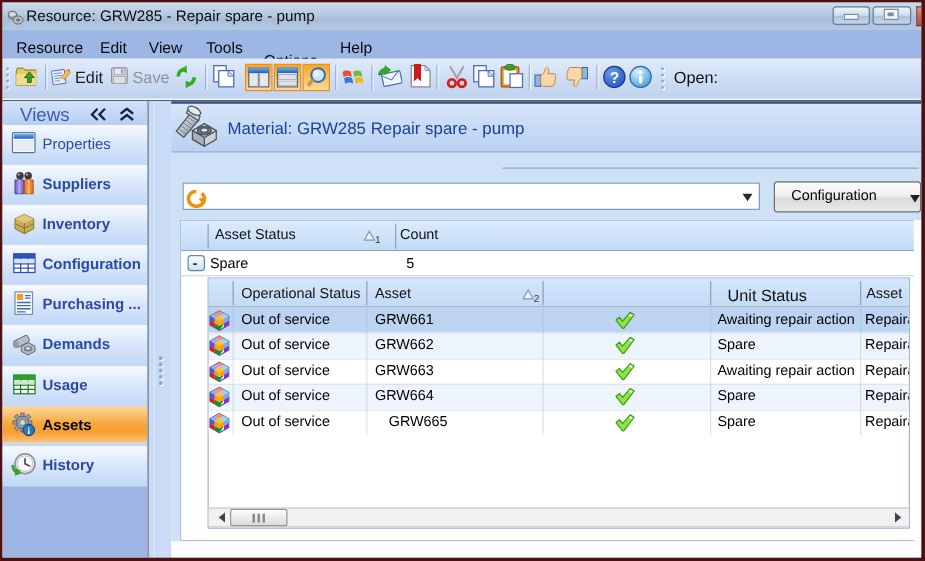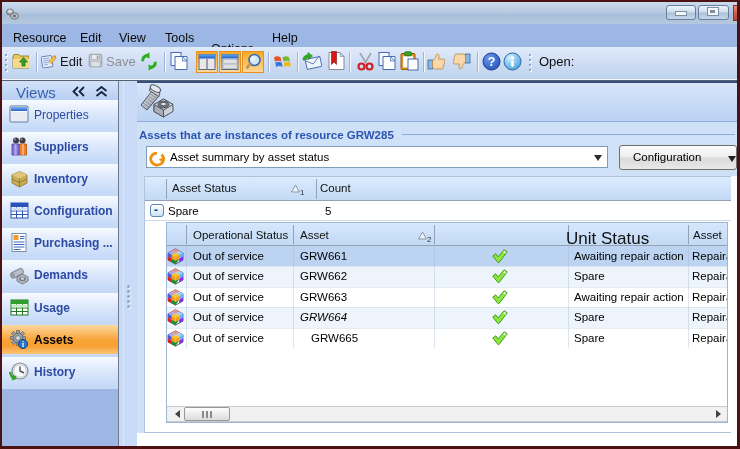--- a/index.html
+++ b/index.html
@@ -7,20 +7,21 @@
 body { font-family:"Liberation Sans",sans-serif; background:#4c1113; position:relative; }
 #app { position:absolute; left:2px; top:2px; width:735px; height:444px; background:#fff; overflow:hidden; }
 #app div, #app span { position:absolute; }
 svg { position:absolute; }
 </style>
 </head>
 <body>
 <div id="app">
 
 <div style="left:0px;top:0px;width:735px;height:22px;background:linear-gradient(180deg,#ccdaec 0%,#b6c9e1 45%,#a8bed9 60%,#b5c8e0 100%)"></div>
+<div style="left:19px;top:3.5px;font-size:12.2px;color:#0d0d0d;white-space:nowrap;">Resource: GRW285 - Repair spare - pump</div>
 <svg style="left:4px;top:6px" width="13" height="12" viewBox="0 0 13 12">
 <ellipse cx="4" cy="4" rx="3.5" ry="3" fill="#9aa0a8" stroke="#565c64" stroke-width="0.7"></ellipse>
 <ellipse cx="4" cy="3.2" rx="2.6" ry="1.7" fill="#d7dade"></ellipse>
 <ellipse cx="8.5" cy="8" rx="4" ry="3.2" fill="#b9bdc3" stroke="#565c64" stroke-width="0.7"></ellipse>
 <ellipse cx="8.5" cy="8" rx="1.7" ry="1.2" fill="#6e747c"></ellipse>
 </svg>
 <div style="left:664px;top:3px;width:30px;height:15px;border:1px solid #64809c;border-radius:3px;background:linear-gradient(180deg,#ecf3fb 0%,#cfdded 48%,#abc1d9 52%,#c5d6e8 100%)"></div>
 <div style="left:673px;top:9px;width:12px;height:5px;background:#f4f7fa;border:1px solid #7b8fa5"></div>
 <div style="left:696px;top:3px;width:31px;height:15px;border:1px solid #64809c;border-radius:3px;background:linear-gradient(180deg,#ecf3fb 0%,#cfdded 48%,#abc1d9 52%,#c5d6e8 100%)"></div>
 <div style="left:705px;top:5px;width:12px;height:9px;background:#f4f7fa;border:1px solid #7b8fa5"></div>
@@ -274,20 +275,21 @@
     </svg>
 <div style="left:116px;top:79px;width:19px;height:365px;background:#c9dbf6;border-left:1px solid #70798a"></div>
 <div style="left:121px;top:79px;width:1px;height:365px;background:#dbe7fa"></div>
 <div style="left:125px;top:283px;width:3px;height:3px;background:#8fa6c8;box-shadow:1px 1px 0 #eef4fc;border-radius:50%"></div>
 <div style="left:125px;top:288px;width:3px;height:3px;background:#8fa6c8;box-shadow:1px 1px 0 #eef4fc;border-radius:50%"></div>
 <div style="left:125px;top:293px;width:3px;height:3px;background:#8fa6c8;box-shadow:1px 1px 0 #eef4fc;border-radius:50%"></div>
 <div style="left:125px;top:298px;width:3px;height:3px;background:#8fa6c8;box-shadow:1px 1px 0 #eef4fc;border-radius:50%"></div>
 <div style="left:125px;top:303px;width:3px;height:3px;background:#8fa6c8;box-shadow:1px 1px 0 #eef4fc;border-radius:50%"></div>
 <div style="left:135px;top:79px;width:600px;height:365px;background:#cfe1f7"></div>
 <div style="left:135px;top:79px;width:600px;height:41px;border-top:2px solid #35507c;border-bottom:1px solid #8fafe0;background:linear-gradient(180deg,#d8e5f9 0%,#c6daf6 55%,#bcd2f2 100%)"></div>
+<div style="left:180px;top:93px;font-size:13.5px;color:#1d3f96;white-space:nowrap;">Material: GRW285 Repair spare - pump</div>
 <svg style="left:137px;top:82px" width="38" height="36" viewBox="0 0 38 36">
 <defs>
 <linearGradient id="met" x1="0" y1="0" x2="1" y2="1">
 <stop offset="0" stop-color="#e9ecf0"></stop>
           <stop offset="0.5" stop-color="#b9bfc8"></stop>
           <stop offset="1" stop-color="#888f99"></stop>
 </linearGradient>
 </defs>
 <g stroke="#4e555d" stroke-width="1">
 <path d="M13 7 L20 12 L8 26 L2 21 Z" fill="url(#met)"></path>
@@ -296,24 +298,22 @@
 <ellipse cx="16.4" cy="4.6" rx="5.6" ry="2.8" transform="rotate(28 16.4 4.6)" fill="#e4e8ec"></ellipse>
 </g>
 <g stroke="#4e555d" stroke-width="1">
 <path d="M15 20.5 L24.5 15 L34 20.5 L34 27.5 L24.5 33 L15 27.5 Z" fill="#cdd2d9"></path>
 <path d="M15 20.5 L24.5 26 L34 20.5 L24.5 15 Z" fill="#e2e6ea"></path>
 <path d="M15 20.5 L24.5 26 L24.5 33 L15 27.5 Z" fill="#aab0b9"></path>
 <ellipse cx="24.5" cy="20.5" rx="5.6" ry="3.4" fill="#6f767e"></ellipse>
 <ellipse cx="24.5" cy="20" rx="3" ry="1.8" fill="#dde1e5"></ellipse>
 </g>
 </svg>
-<div style="left:137px;top:127px;font-size:11.5px;color:#2d55b2;white-space:nowrap;font-weight:bold">Assets that are instances of resource GRW285</div>
 <div style="left:400px;top:132px;width:333px;height:1px;background:#8cabd8"></div>
 <div style="left:144px;top:144px;width:462px;height:22px;background:#fff;border:1px solid #7f9db9"></div>
-<div style="left:168px;top:149px;font-size:11.5px;color:#000;white-space:nowrap;">Asset summary by asset status</div>
 <div style="left:592px;top:153px;width:0;height:0;border:4px solid transparent;border-top:6px solid #2b2b2b"></div>
 <svg style="left:147px;top:150px" width="17" height="16" viewBox="0 0 17 16">
 <path d="M12.5 2.6 A6.4 6 0 1 1 8 1" fill="none" stroke="#f09010" stroke-width="2.8"></path>
 <path d="M16 5 L9.8 7.2 L14.2 11.6 Z" fill="#f09010"></path>
 </svg>
 <div style="left:617px;top:143px;width:118px;height:25px;border:1px solid #707070;border-radius:3px;background:linear-gradient(180deg,#fbfbfb 0%,#efefef 45%,#dadada 55%,#e9e9e9 100%)"></div>
 <div style="left:631px;top:149px;font-size:11.5px;color:#000;white-space:nowrap;">Configuration</div>
 <div style="left:726px;top:154px;width:0;height:0;border:4px solid transparent;border-top:6px solid #222"></div>
 <div style="left:142px;top:174px;width:589px;height:257px;background:#fff;border:1px solid #aec4dd"></div>
 <div style="left:143px;top:175px;width:587px;height:24px;background:linear-gradient(180deg,#dcebfc 0%,#c2daf6 100%);border-bottom:1px solid #93a1b3"></div>
@@ -332,21 +332,21 @@
 <div style="left:323px;top:203px;font-size:11.5px;color:#000;white-space:nowrap;">5</div>
 <div style="left:164px;top:220px;width:562px;height:201px;background:#fff;border:1px solid #9db6d6"></div>
 <div style="left:165px;top:221px;width:560px;height:23px;background:linear-gradient(180deg,#d5e7fb 0%,#c2daf6 100%);border-bottom:1px solid #93a1b3"></div>
 <div style="left:184px;top:223px;width:1px;height:19px;background:#93a1b3"></div>
 <div style="left:291px;top:223px;width:1px;height:19px;background:#93a1b3"></div>
 <div style="left:432px;top:223px;width:1px;height:19px;background:#93a1b3"></div>
 <div style="left:566px;top:223px;width:1px;height:19px;background:#93a1b3"></div>
 <div style="left:686px;top:223px;width:1px;height:19px;background:#93a1b3"></div>
 <div style="left:191px;top:227px;font-size:11.5px;color:#111;white-space:nowrap;">Operational Status</div>
 <div style="left:298px;top:227px;font-size:11.5px;color:#111;white-space:nowrap;">Asset</div>
-<div style="left:564px;top:227px;font-size:17px;color:#111;white-space:nowrap;">Unit Status</div>
+<div style="left:580px;top:227px;font-size:13px;color:#111;white-space:nowrap;">Unit Status</div>
 <div style="left:691px;top:227px;font-size:11.5px;color:#111;white-space:nowrap;">Asset</div>
 <svg style="left:416px;top:229px" width="14" height="11" viewBox="0 0 14 11">
 <path d="M4.5 1 L8.5 8 L0.5 8 Z" fill="#e9f2fb" stroke="#8898a8" stroke-width="1"></path>
 <text x="9" y="10.5" font-size="8" fill="#333" font-family="Liberation Sans">2</text>
 </svg>
 <div style="left:165px;top:244px;width:560px;height:20px;background:#bcd4f2"></div>
 <div style="left:191px;top:248px;font-size:11.5px;color:#000;white-space:nowrap;">Out of service</div>
 <div style="left:298px;top:248px;font-size:11.5px;color:#000;white-space:nowrap;">GRW661</div>
 <div style="left:572px;top:248px;font-size:11.5px;color:#000;white-space:nowrap;">Awaiting repair action</div>
 <div style="left:690px;top:248px;width:35px;overflow:hidden;font-size:11.5px;color:#000;white-space:nowrap;">Repaira</div>
@@ -409,21 +409,21 @@
 <path d="M4.8 6.8 L8.5 8.8 L8.5 12.8 L4.8 10.7 Z" fill="#f8a018"></path>
 <path d="M12.2 6.8 L12.2 10.7 L8.5 12.8 L8.5 8.8 Z" fill="#f8a018"></path>
 <path d="M4.8 10.7 L8.5 12.8 L12.2 10.7 L8.5 16.2 L4.8 14.2 Z" fill="#1e8c28"></path>
     </svg>
 <svg style="left:489px;top:287px" width="18" height="17" viewBox="0 0 20 18">
       <path d="M2 8.5 L5.2 6 L7.8 9.5 L14.6 1.6 L18 3.8 L8.9 15.8 L7.9 15.8 Z" fill="#8ce63e" stroke="#3f9a1d" stroke-width="1.1" stroke-linejoin="round"></path>
 <path d="M14.8 2.6 L17 4.2 L15.8 5.8 L13.4 4.2 Z" fill="#eefadf"></path>
     </svg>
 <div style="left:165px;top:305px;width:560px;height:21px;background:#eef4fb"></div>
 <div style="left:191px;top:309px;font-size:11.5px;color:#000;white-space:nowrap;">Out of service</div>
-<div style="left:298px;top:309px;font-size:11.5px;color:#000;white-space:nowrap;font-style:italic;">GRW664</div>
+<div style="left:298px;top:309px;font-size:11.5px;color:#000;white-space:nowrap;">GRW664</div>
 <div style="left:572px;top:309px;font-size:11.5px;color:#000;white-space:nowrap;">Spare</div>
 <div style="left:690px;top:309px;width:35px;overflow:hidden;font-size:11.5px;color:#000;white-space:nowrap;">Repaira</div>
 <svg style="left:165px;top:307px" width="17" height="17" viewBox="0 0 17 17">
       <path d="M8.5 0.8 L16 4.8 L16 12 L8.5 16.2 L1 12 L1 4.8 Z" fill="none" stroke="#555e6e" stroke-width="0.9"></path>
 <path d="M8.5 0.8 L12.2 2.8 L8.5 4.8 L4.8 2.8 Z" fill="#f28d8d"></path>
 <path d="M12.2 2.8 L16 4.8 L12.2 6.8 L8.5 4.8 Z" fill="#a5cdf5"></path>
 <path d="M4.8 2.8 L8.5 4.8 L4.8 6.8 L1 4.8 Z" fill="#a9a5e8"></path>
 <path d="M1 4.8 L4.8 6.8 L4.8 10.7 L1 8.6 Z" fill="#4a5ad8"></path>
 <path d="M1 8.6 L4.8 10.7 L4.8 14.2 L1 12 Z" fill="#e81818"></path>
 <path d="M16 4.8 L12.2 6.8 L12.2 10.7 L16 8.6 Z" fill="#6ab0f2"></path>

